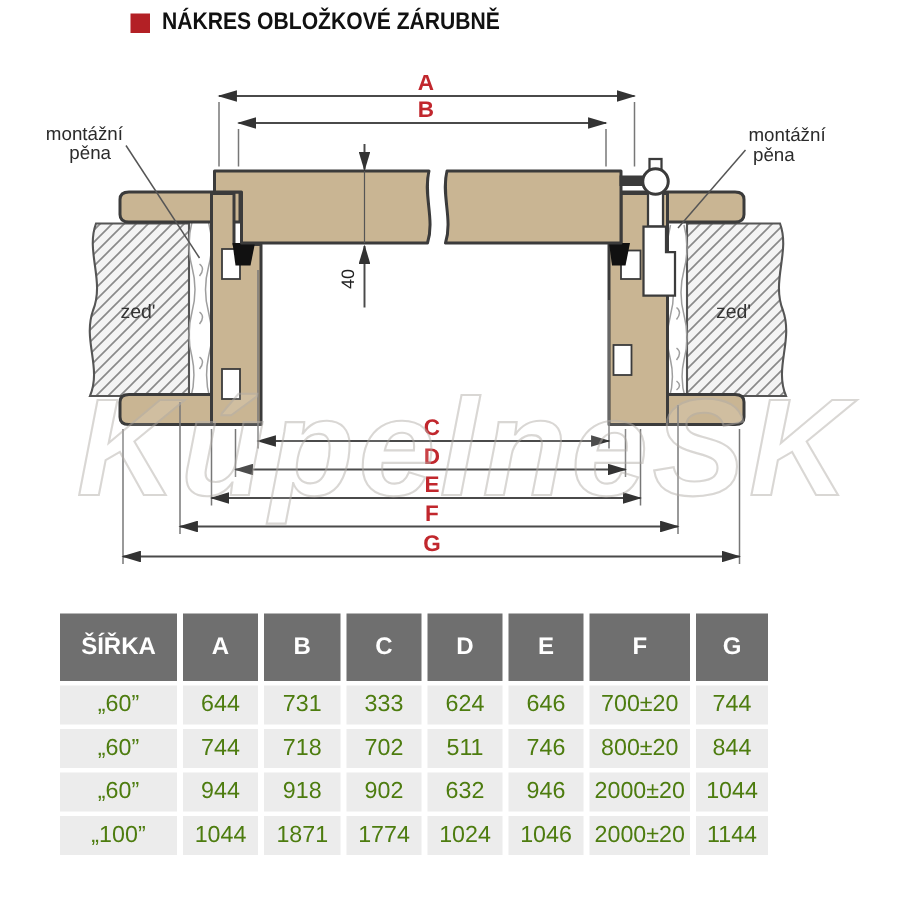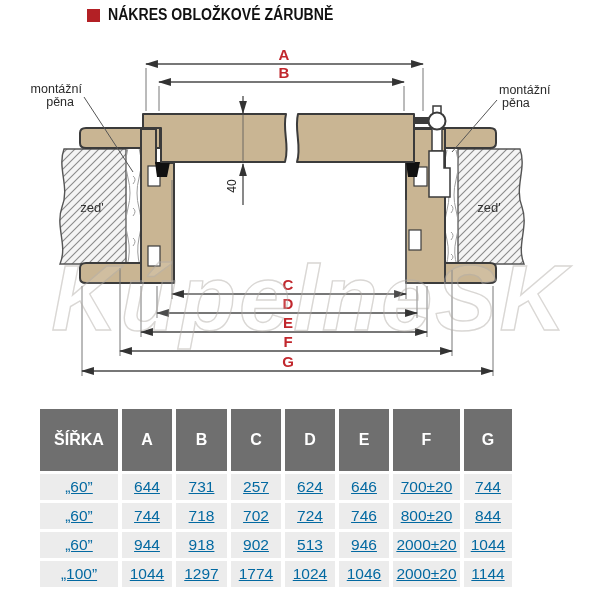--- a/index.html
+++ b/index.html
@@ -26,25 +26,25 @@
     fill:rgba(255,255,255,.25);stroke:#b5b0ab;stroke-width:1.4;opacity:.5;
     font-size:92px;font-style:italic;font-weight:700;letter-spacing:3px;text-anchor:middle;
   }
   
   .size-table{
     position:absolute;left:36px;top:406px;width:480px;
     border-collapse:separate;border-spacing:4px 3px;table-layout:fixed;
   }
   .size-table th{
     background:#6f6f6f;color:#fff;font-size:16px;font-weight:700;
-    height:62px;text-align:center;vertical-align:middle;padding:0;
+    height:45px;text-align:center;vertical-align:middle;padding:0;
   }
   .size-table td{
-    background:#ececec;color:#0369a1;font-size:15.5px;font-weight:400;
-    height:26px;text-align:center;vertical-align:middle;padding:0;white-space:nowrap;text-decoration:underline;
+    background:#ececec;color:#4d7c0f;font-size:15.5px;font-weight:400;
+    height:26px;text-align:center;vertical-align:middle;padding:0;white-space:nowrap;
   }
 </style>
 </head>
 <body>
 
 <div class="title-row">
   <div class="title-bullet"></div>
   <div class="title-text">NÁKRES OBLOŽKOVÉ ZÁRUBNĚ</div>
 </div>
 
@@ -190,50 +190,50 @@
       <th>E</th>
       <th>F</th>
       <th>G</th>
     </tr>
   </thead>
   <tbody>
       <tr>
         <td>„60”</td>
         <td>644</td>
         <td>731</td>
-        <td>257</td>
+        <td>333</td>
         <td>624</td>
         <td>646</td>
         <td>700±20</td>
         <td>744</td>
       </tr>
       <tr>
         <td>„60”</td>
         <td>744</td>
         <td>718</td>
         <td>702</td>
-        <td>724</td>
+        <td>511</td>
         <td>746</td>
         <td>800±20</td>
         <td>844</td>
       </tr>
       <tr>
         <td>„60”</td>
         <td>944</td>
         <td>918</td>
         <td>902</td>
-        <td>513</td>
+        <td>632</td>
         <td>946</td>
         <td>2000±20</td>
         <td>1044</td>
       </tr>
       <tr>
         <td>„100”</td>
         <td>1044</td>
-        <td>1297</td>
+        <td>1871</td>
         <td>1774</td>
         <td>1024</td>
         <td>1046</td>
         <td>2000±20</td>
         <td>1144</td>
       </tr>
     </tbody>
 </table>
 
 </body></html>

